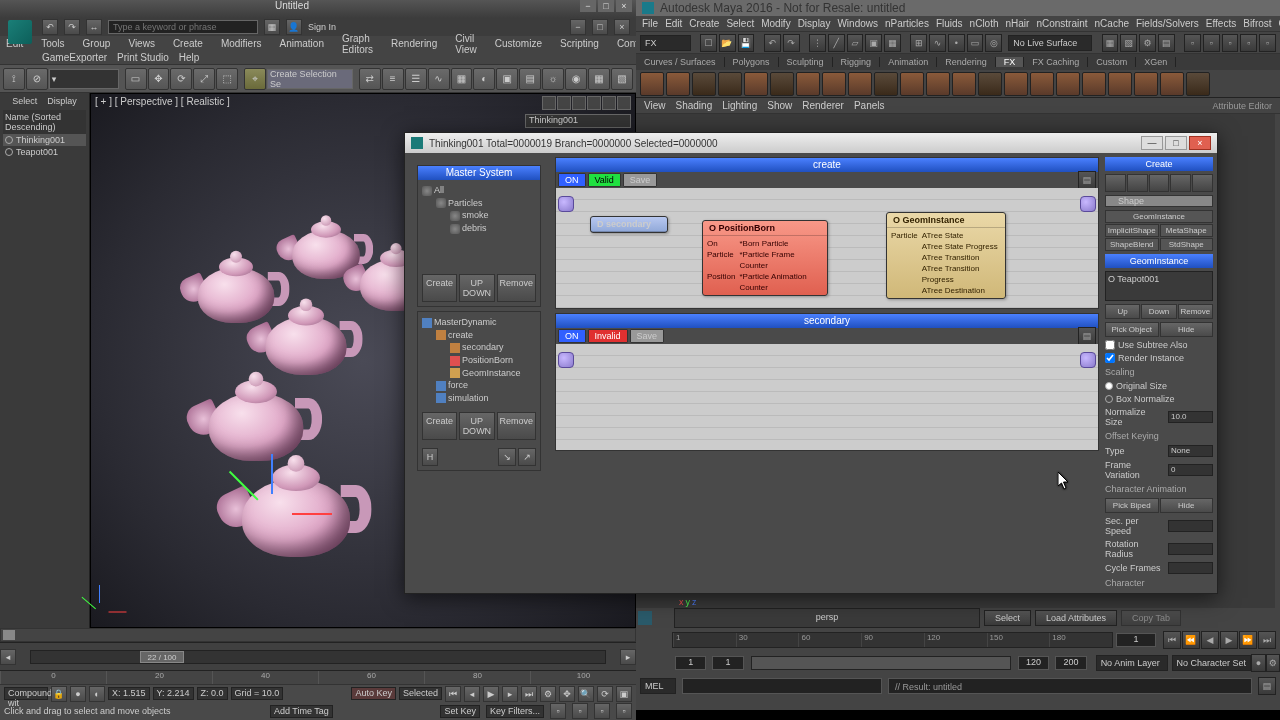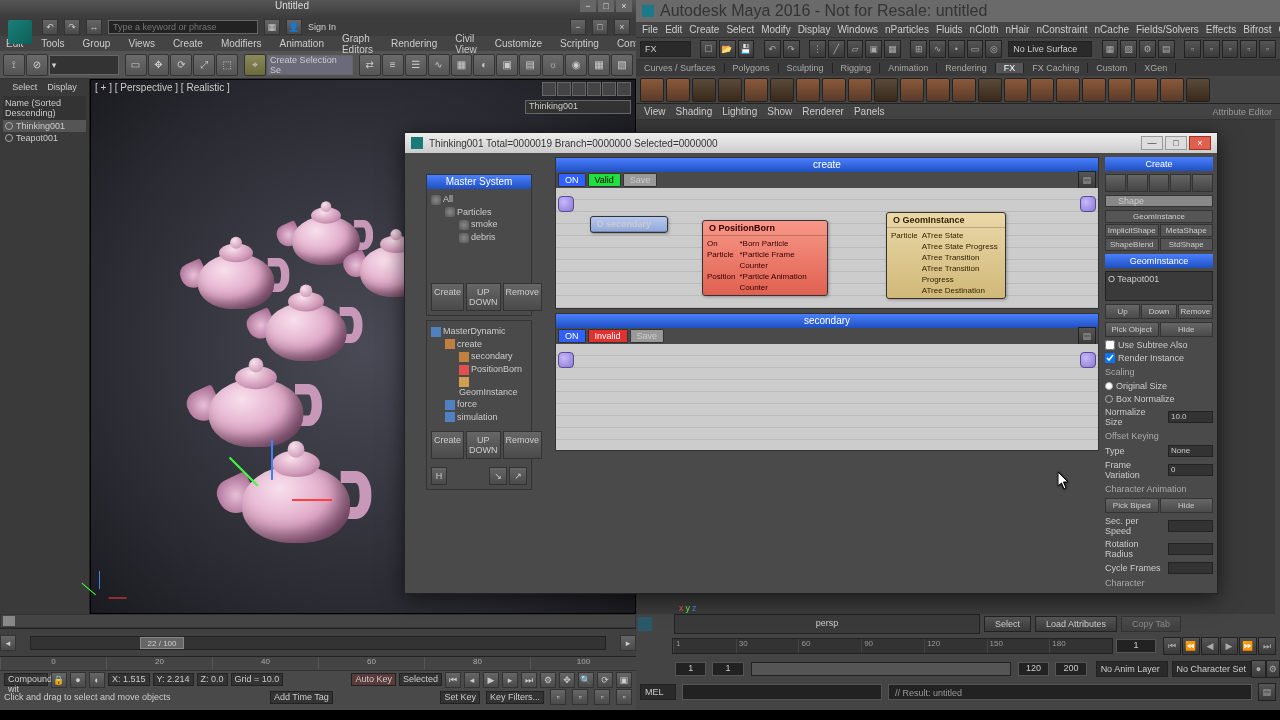--- a/index.html
+++ b/index.html
@@ -58,21 +58,21 @@
 .ts-cursor{position:absolute;height:12px;width:44px;background:#666;border:1px solid #888;font-size:8px;text-align:center;line-height:12px;}
 .max-timeruler { height:14px; background:#444; display:flex; font-size:8px; color:#aaa; position:relative; border-top:1px solid #222;}
 .max-timeruler span{flex:1;text-align:center;border-left:1px solid #555;}
 .max-status1{height:18px;background:#494949;display:flex;align-items:center;gap:3px;padding:0 4px;font-size:9px;border-top:1px solid #333;}
 .max-status2{height:18px;background:#494949;display:flex;align-items:center;gap:6px;padding:0 4px;font-size:9px;}
 .fld{background:#333;border:1px solid #222;padding:0 3px;height:13px;font-size:9px;color:#ccc;}
 .sbtn{width:16px;height:16px;background:linear-gradient(#666,#4a4a4a);border:1px solid #333;display:inline-block;font-size:9px;text-align:center;line-height:14px;}
 
 
 .maya-app { position: absolute; left: 636px; top: 0; right: 0; height: 710px; background: #444; }
-.maya-titlebar { height:22px; background:#6a6a6a; display:flex; align-items:center; padding:0 6px; font-size:16px; color:#333;}
+.maya-titlebar { height:16px; background:#6a6a6a; display:flex; align-items:center; padding:0 6px; font-size:12px; color:#333;}
 .maya-tlogo{width:12px;height:12px;background:#1a7a8a;margin-right:6px;}
 .maya-menubar{height:16px;background:#444;display:flex;align-items:center;gap:7px;padding:0 6px;font-size:10px;border-bottom:1px solid #333;}
 .maya-toolbar1{height:22px;background:#444;display:flex;align-items:center;gap:2px;padding:0 4px;border-bottom:1px solid #333;}
 .mtbtn{width:18px;height:18px;background:linear-gradient(#555,#3a3a3a);border:1px solid #222;font-size:9px;text-align:center;line-height:16px;color:#aaa;}
 .mdrop{height:16px;background:#2a2a2a;border:1px solid #222;font-size:9px;padding:0 4px;display:flex;align-items:center;}
 .maya-shelftabs{height:16px;background:#3a3a3a;display:flex;align-items:center;font-size:9px;}
 .maya-shelftabs span{padding:0 8px;border-right:1px solid #222;color:#aaa;}
 .maya-shelftabs span.sel{background:#555;color:#fff;}
 .maya-shelf{height:28px;background:#444;display:flex;align-items:center;gap:2px;padding:0 4px;border-bottom:1px solid #222;}
 .shelfbtn{width:24px;height:24px;background:linear-gradient(#5a4a3a,#3a2a1a);border:1px solid #222;border-radius:2px;}
@@ -103,21 +103,21 @@
 .mb-result{flex:1;height:16px;background:#222;border:1px solid #555;font-size:9px;padding:0 6px;line-height:16px;color:#999;}
 
 
 .tk-win { position:absolute; left:404px; top:132px; width:814px; height:462px; background:#4a4a4a; border:1px solid #222; box-shadow:0 4px 20px rgba(0,0,0,.6);}
 .tk-title{height:20px;background:linear-gradient(#eee,#ccc);display:flex;align-items:center;padding:0 6px;font-size:10px;color:#333;}
 .tk-tlogo{width:12px;height:12px;background:#1a7a78;margin-right:6px;}
 .tk-title-btns{margin-left:auto;display:flex;gap:2px;}
 .tk-title-btns span{width:22px;height:14px;background:#ddd;border:1px solid #999;text-align:center;font-size:9px;line-height:12px;color:#333;}
 .tk-title-btns .close{background:#e06050;color:#fff;border-color:#a03020;}
 .tk-body{display:flex;height:calc(100% - 20px);}
-.tk-left{width:148px;display:flex;flex-direction:column;gap:4px;padding:21px;}
+.tk-left{width:148px;display:flex;flex-direction:column;gap:4px;padding:12px;}
 .tk-mid{flex:1;display:flex;flex-direction:column;gap:4px;padding:4px 2px;}
 .tk-right{width:116px;padding:4px;display:flex;flex-direction:column;gap:3px;font-size:9px;}
 
 .tk-panel{background:#4a4a4a;border:1px solid #333;}
 .tk-phead{height:14px;background:linear-gradient(#4a80ff,#2050c0);color:#fff;font-size:10px;text-align:center;line-height:14px;}
 .tk-tree{font-size:9px;padding:4px;min-height:90px;}
 .tk-tree .trow{padding:1px 0;}
 .tk-tree .ic{display:inline-block;width:10px;height:10px;margin-right:2px;vertical-align:middle;}
 .ic-grp{background:radial-gradient(circle,#888,#555);border-radius:2px;}
 .ic-node{background:#c08040;}
@@ -204,20 +204,26 @@
     <span>Views</span>
     <span>Create</span>
     <span>Modifiers</span>
     <span>Animation</span>
     <span>Graph Editors</span>
     <span>Rendering</span>
     <span>Civil View</span>
     <span>Customize</span>
     <span>Scripting</span>
     <span>Content</span>
+  </div>
+  <div class="max-menubar2">
+    <span style="width:26px"></span>
+    <span>GameExporter</span>
+    <span>Print Studio</span>
+    <span>Help</span>
   </div>
   <div class="max-toolbar">
     <div class="tbtn">⟟</div>
     <div class="tbtn">⊘</div>
     <div class="tdrop">▾</div>
     <div class="tsep"></div>
     <div class="tbtn">▭</div>
     <div class="tbtn">✥</div>
     <div class="tbtn">⟳</div>
     <div class="tbtn">⤢</div>

